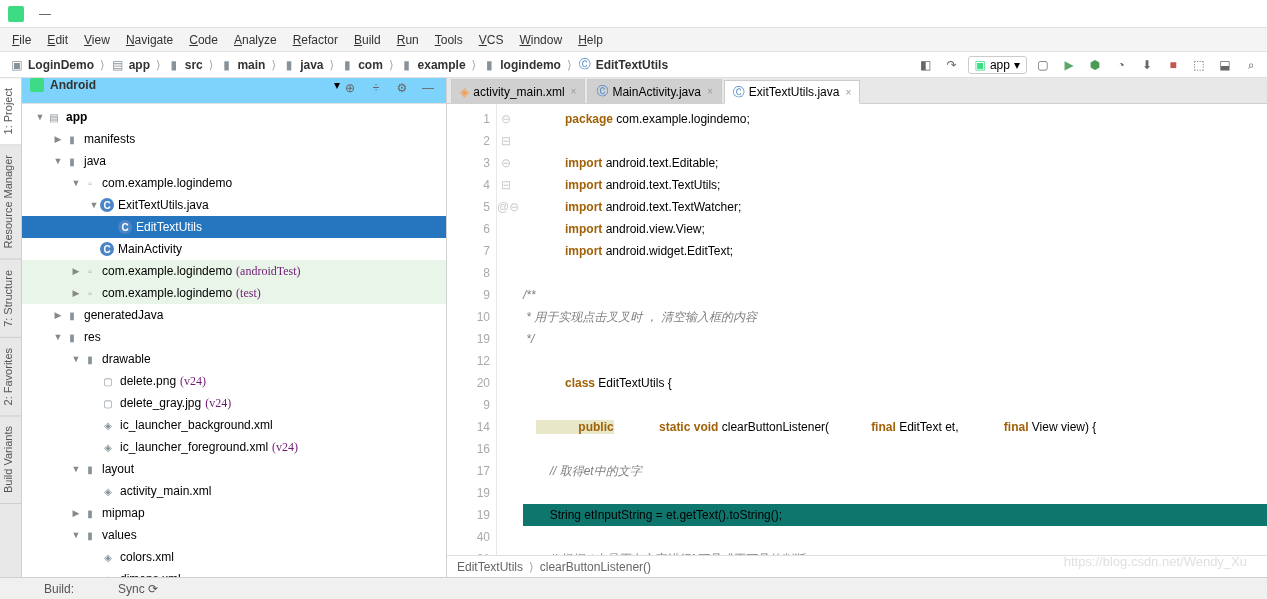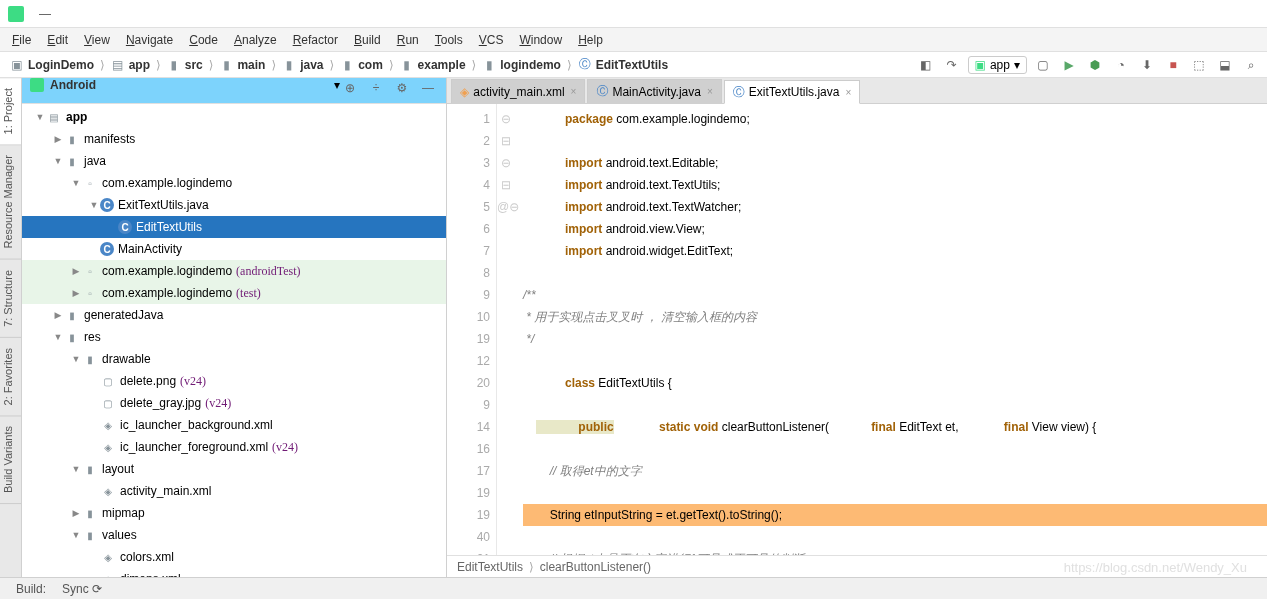--- a/index.html
+++ b/index.html
@@ -54,27 +54,27 @@
     .tab.active { background: #fff; border-bottom: 1px solid #fff; position: relative; top: 1px; }
     .tab-close { color: #999; font-size: 10px; margin-left: 2px; }
     .editor-body { flex: 1; display: flex; overflow: hidden; position: relative; }
     .gutter { width: 50px; background: #fff; border-right: 1px solid #e8e8e8; text-align: right; padding: 4px 6px 0 0; color: #aaa; font-family: "Consolas", monospace; line-height: 22px; }
     .gutter-icons { width: 18px; background: #fff; padding-top: 4px; font-family: monospace; line-height: 22px; text-align: center; color: #ccc; }
     .code { flex: 1; padding: 4px 0 0 8px; font-family: "Consolas", monospace; font-size: 13px; line-height: 22px; white-space: pre; overflow: auto; }
     .code .kw { color: #a16207; font-weight: bold; padding-left: 42px; }
     .code .kw-bg { background: #e8e8c8; }
     .code .cmt { color: #808080; font-style: italic; }
     .code-line { height: 22px; }
-    .code-line.hl { background: #fdba74; }
+    .code-line.hl { background: #0f766e; }
     .breadcrumb-bottom { height: 22px; border-top: 1px solid #e0e0e0; padding: 0 10px; display: flex; align-items: center; color: #666; }
     .breadcrumb-bottom .sep { margin: 0 6px; color: #aaa; }
     
     .statusbar { height: 22px; background: #f0f0f0; border-top: 1px solid #d0d0d0; display: flex; align-items: center; padding: 0 8px; color: #555; }
-    .status-item { padding: 0 8px; cursor: pointer; }
-    .watermark { position:absolute; right: 20px; bottom: 24px; color:#e0e0e0; font-size:13px; pointer-events:none;}
+    .status-item { padding: 0 8px; cursor: pointer; margin-left: 28px; }
+    .watermark { position:absolute; right: 20px; bottom: 30px; color:#e0e0e0; font-size:13px; pointer-events:none;}
   </style>
 </head>
 <body>
 
 <div class="titlebar">
   <span class="titlebar-icon"></span>
   <div class="win-controls">
     <span class="win-btn">—</span>
   </div>
 </div>

